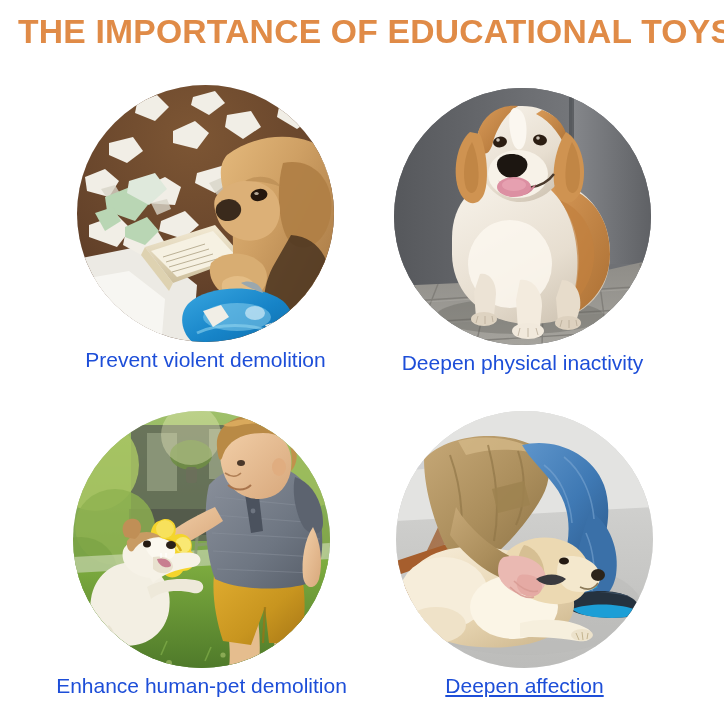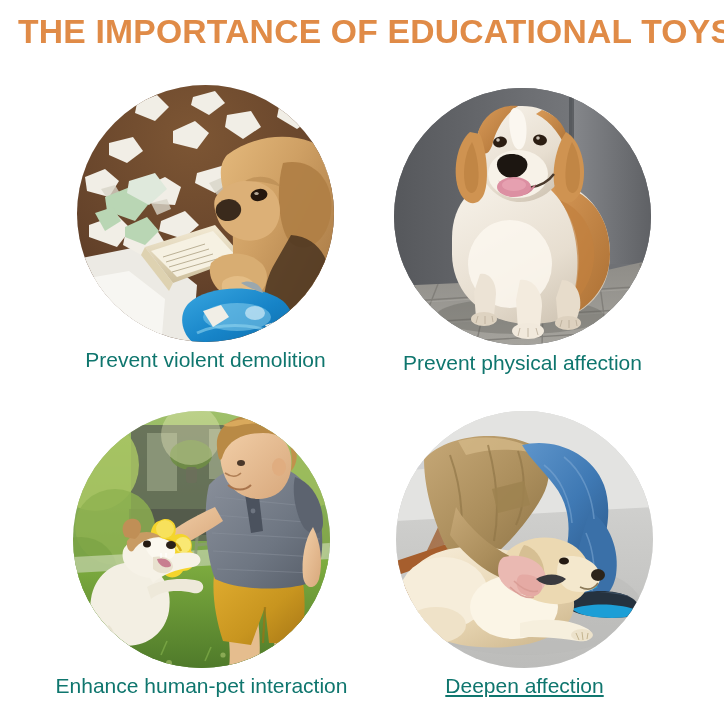--- a/index.html
+++ b/index.html
@@ -57,21 +57,21 @@
   .card .caption {
     position: absolute;
     top: 262px;
     left: -60px;
     width: 377px;
     text-align: center;
     font-family: "Liberation Sans", sans-serif;
     font-weight: 400;
     font-size: 21px;
     line-height: 26px;
-    color: #0f766e;
+    color: #1d4ed8;
     white-space: nowrap;
   }
 
   #card-1 { left: 77px;  top: 85px; }
   #card-2 { left: 394px; top: 88px; }
   #card-3 { left: 73px;  top: 411px; }
   #card-4 { left: 396px; top: 411px; }
 
   #card-2 .caption { left: -60px; width: 377px; }
   #card-4 .caption { left: -60px; width: 377px; text-decoration: underline; }
@@ -300,21 +300,21 @@
         <ellipse cx="124" cy="86" rx="30" ry="24" fill="#f7f2e8"></ellipse>
 
         <path d="M104 72 C110 64 126 64 132 72 C137 80 128 90 118 90 C108 90 100 80 104 72 Z" fill="#1c1611"></path>
 
         <path d="M110 92 C124 104 148 102 160 86" stroke="#4a3a2c" stroke-width="2.4" fill="none"></path>
         <path d="M104 92 C114 112 136 112 142 96 C132 106 114 106 104 92 Z" fill="#cf7f93"></path>
         <ellipse cx="120" cy="99" rx="17" ry="10" fill="#dc8fa2"></ellipse>
         <ellipse cx="120" cy="97" rx="12" ry="6" fill="#e7a3b3" opacity="0.85"></ellipse>
       </svg>
     </div>
-    <div class="caption">Prevent physical affection</div>
+    <div class="caption">Deepen physical inactivity</div>
   </div>
 
   <div class="card" id="card-3">
     <div class="circle">
       <svg class="scene" viewBox="0 0 257 257">
         <defs>
           <linearGradient id="c3sky" x1="0%" y1="0%" x2="0%" y2="100%">
             <stop offset="0%" stop-color="#9fc06a"></stop>
             <stop offset="55%" stop-color="#7aa44a"></stop>
             <stop offset="100%" stop-color="#5f8a38"></stop>
@@ -454,21 +454,21 @@
         <ellipse cx="74" cy="133" rx="4" ry="3.4" fill="#241a12"></ellipse>
 
         <path d="M52 126 C46 116 52 106 62 108 C70 110 70 122 62 128 Z" fill="#c08f56"></path>
 
         <g stroke="#ffffff" stroke-width="1.4" opacity="0.9">
           <line x1="88" y1="142" x2="88" y2="147"></line>
           <line x1="93" y1="142" x2="93" y2="146"></line>
         </g>
       </svg>
     </div>
-    <div class="caption">Enhance human-pet interaction</div>
+    <div class="caption">Enhance human-pet demolition</div>
   </div>
 
   <div class="card" id="card-4">
     <div class="circle">
       <svg class="scene" viewBox="0 0 257 257">
         <defs>
           <linearGradient id="c4floor" x1="0%" y1="0%" x2="0%" y2="100%">
             <stop offset="0%" stop-color="#dcdcda"></stop>
             <stop offset="45%" stop-color="#cdcdcb"></stop>
             <stop offset="100%" stop-color="#bcbcba"></stop>

